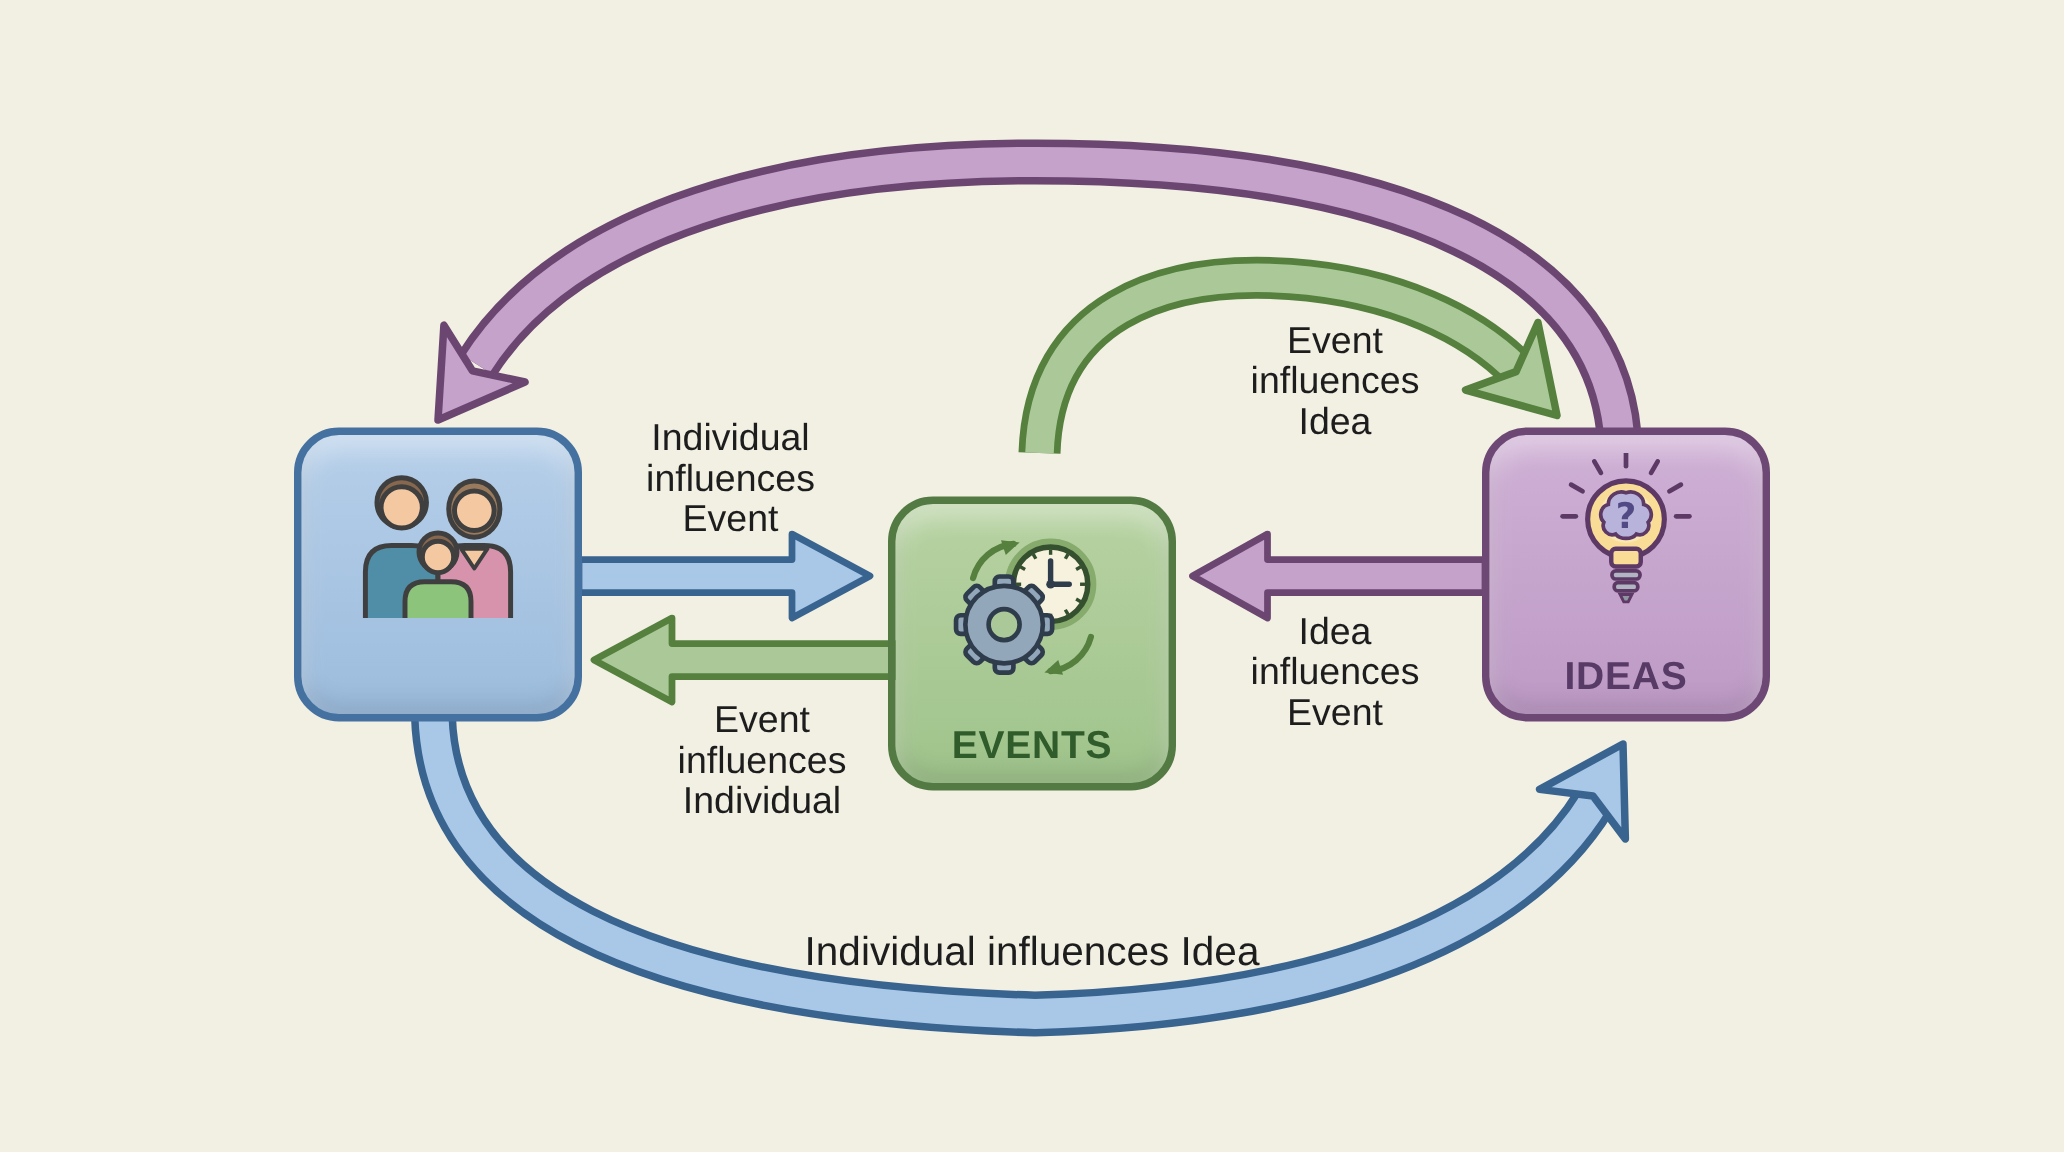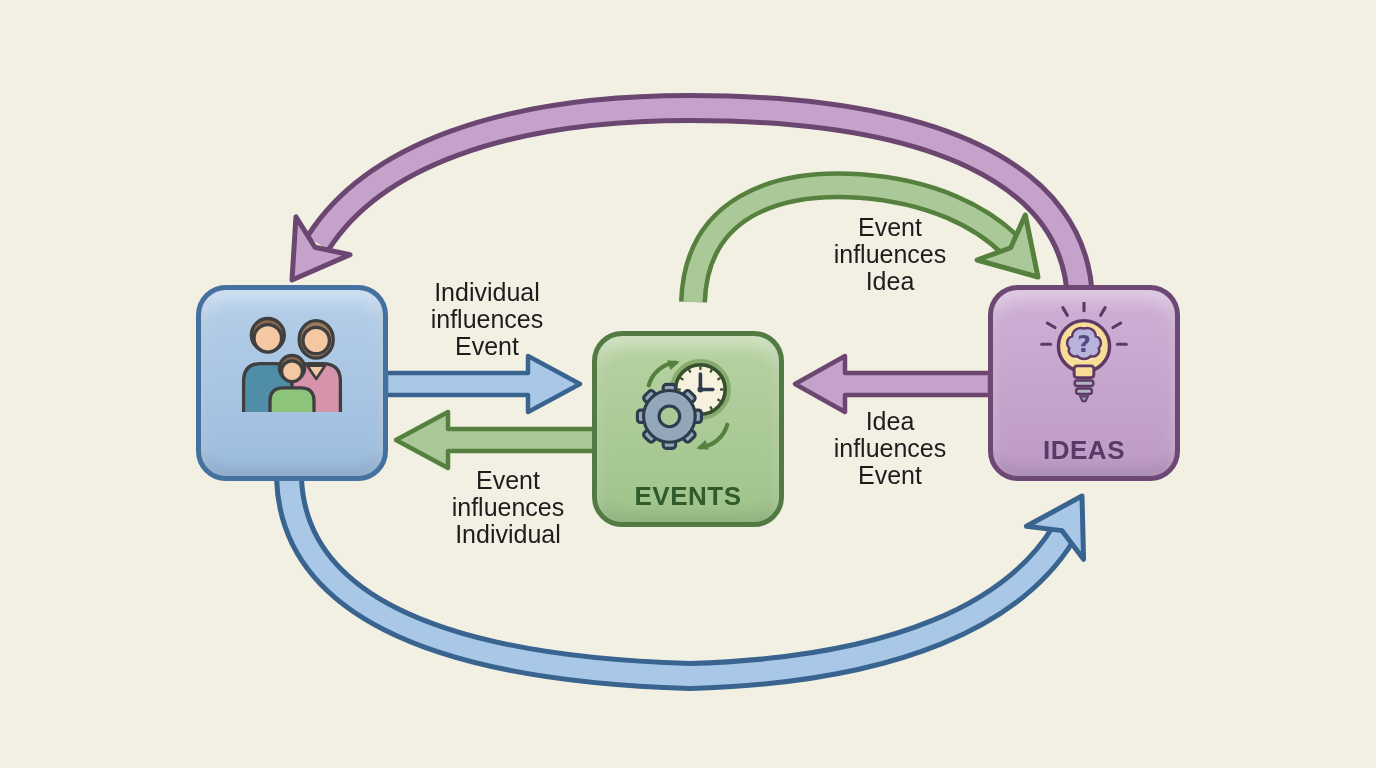--- a/index.html
+++ b/index.html
@@ -163,14 +163,15 @@
 Idea</div>
   <div class="edge-label el-ind-event">Individual
 influences
 Event</div>
   <div class="edge-label el-idea-event">Idea
 influences
 Event</div>
   <div class="edge-label el-event-ind">Event
 influences
 Individual</div>
+  <div class="edge-label el-bottom">Individual influences Idea</div>
 
 </div>
 
 </body></html>

